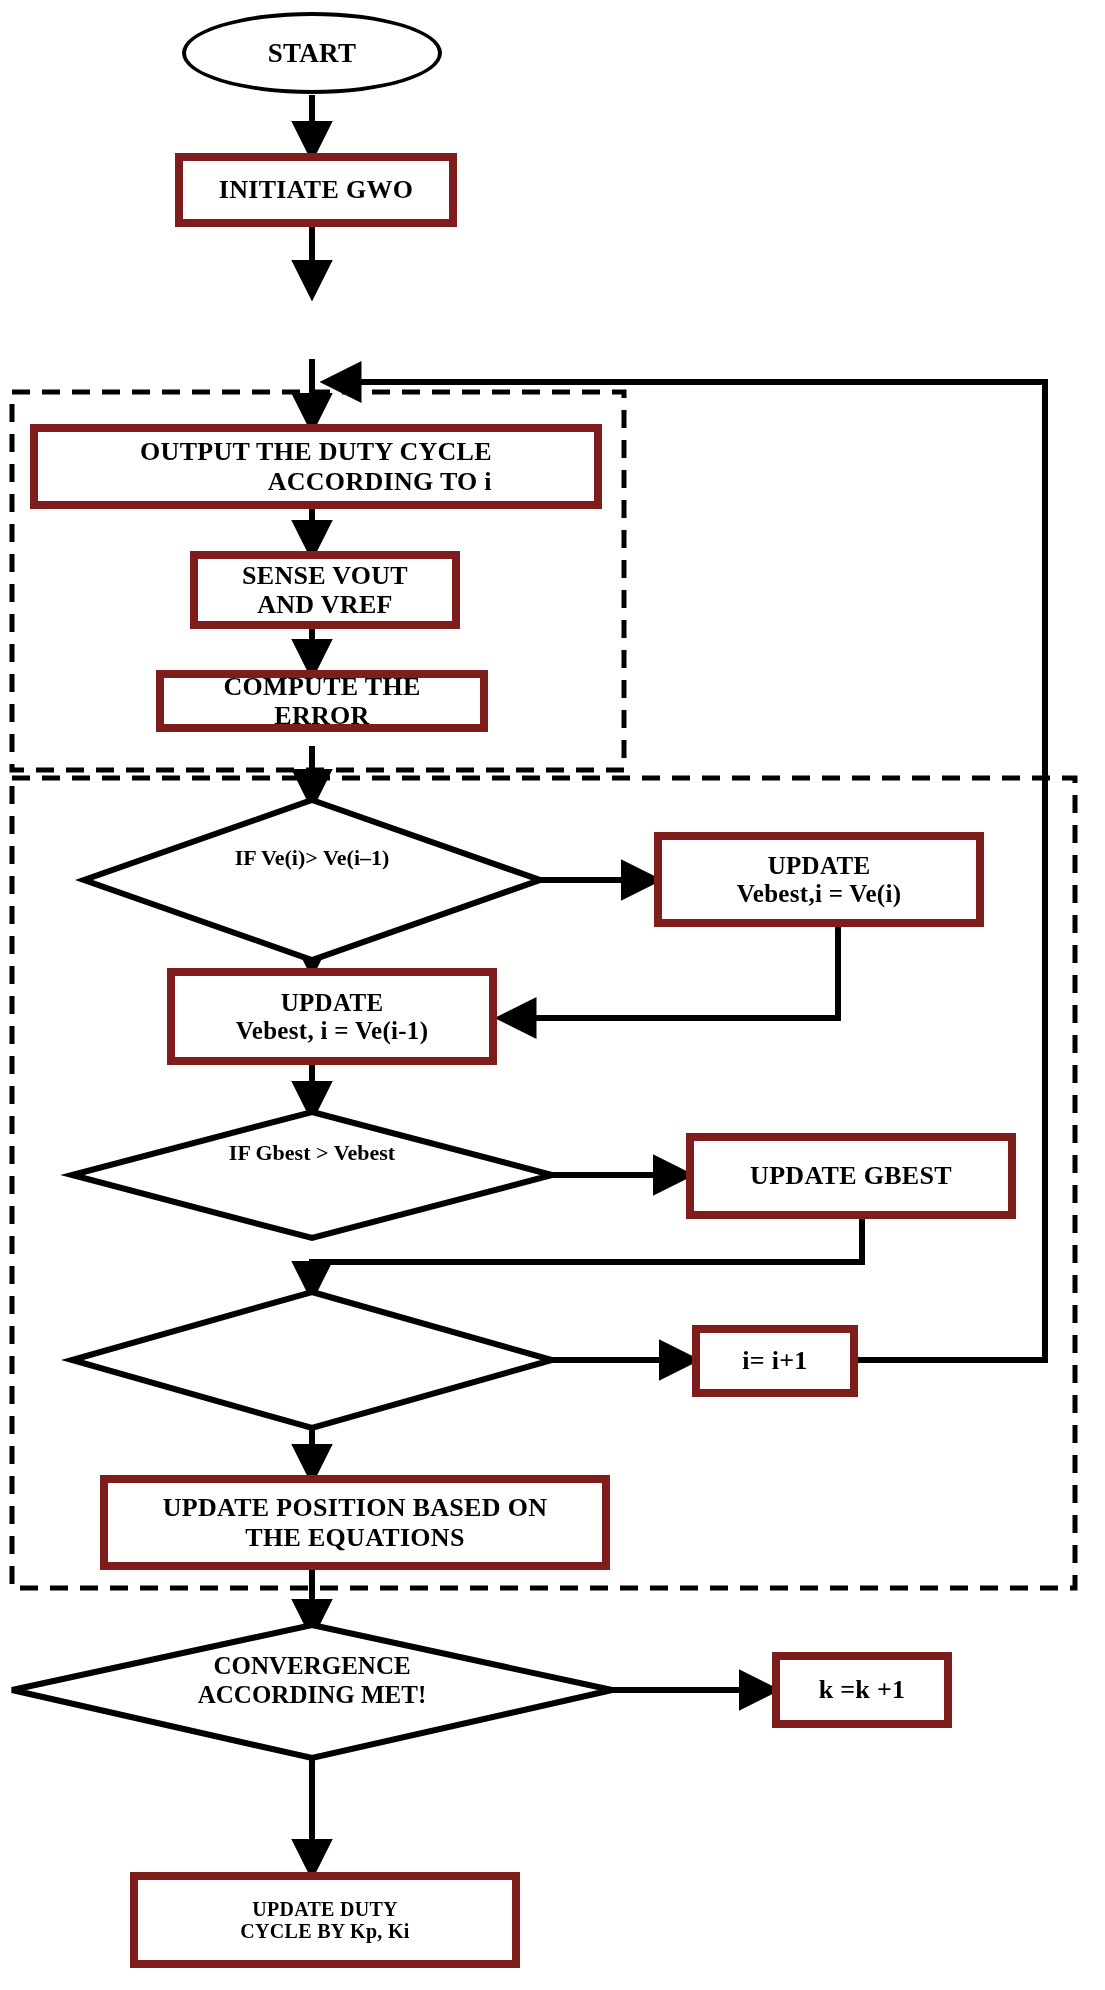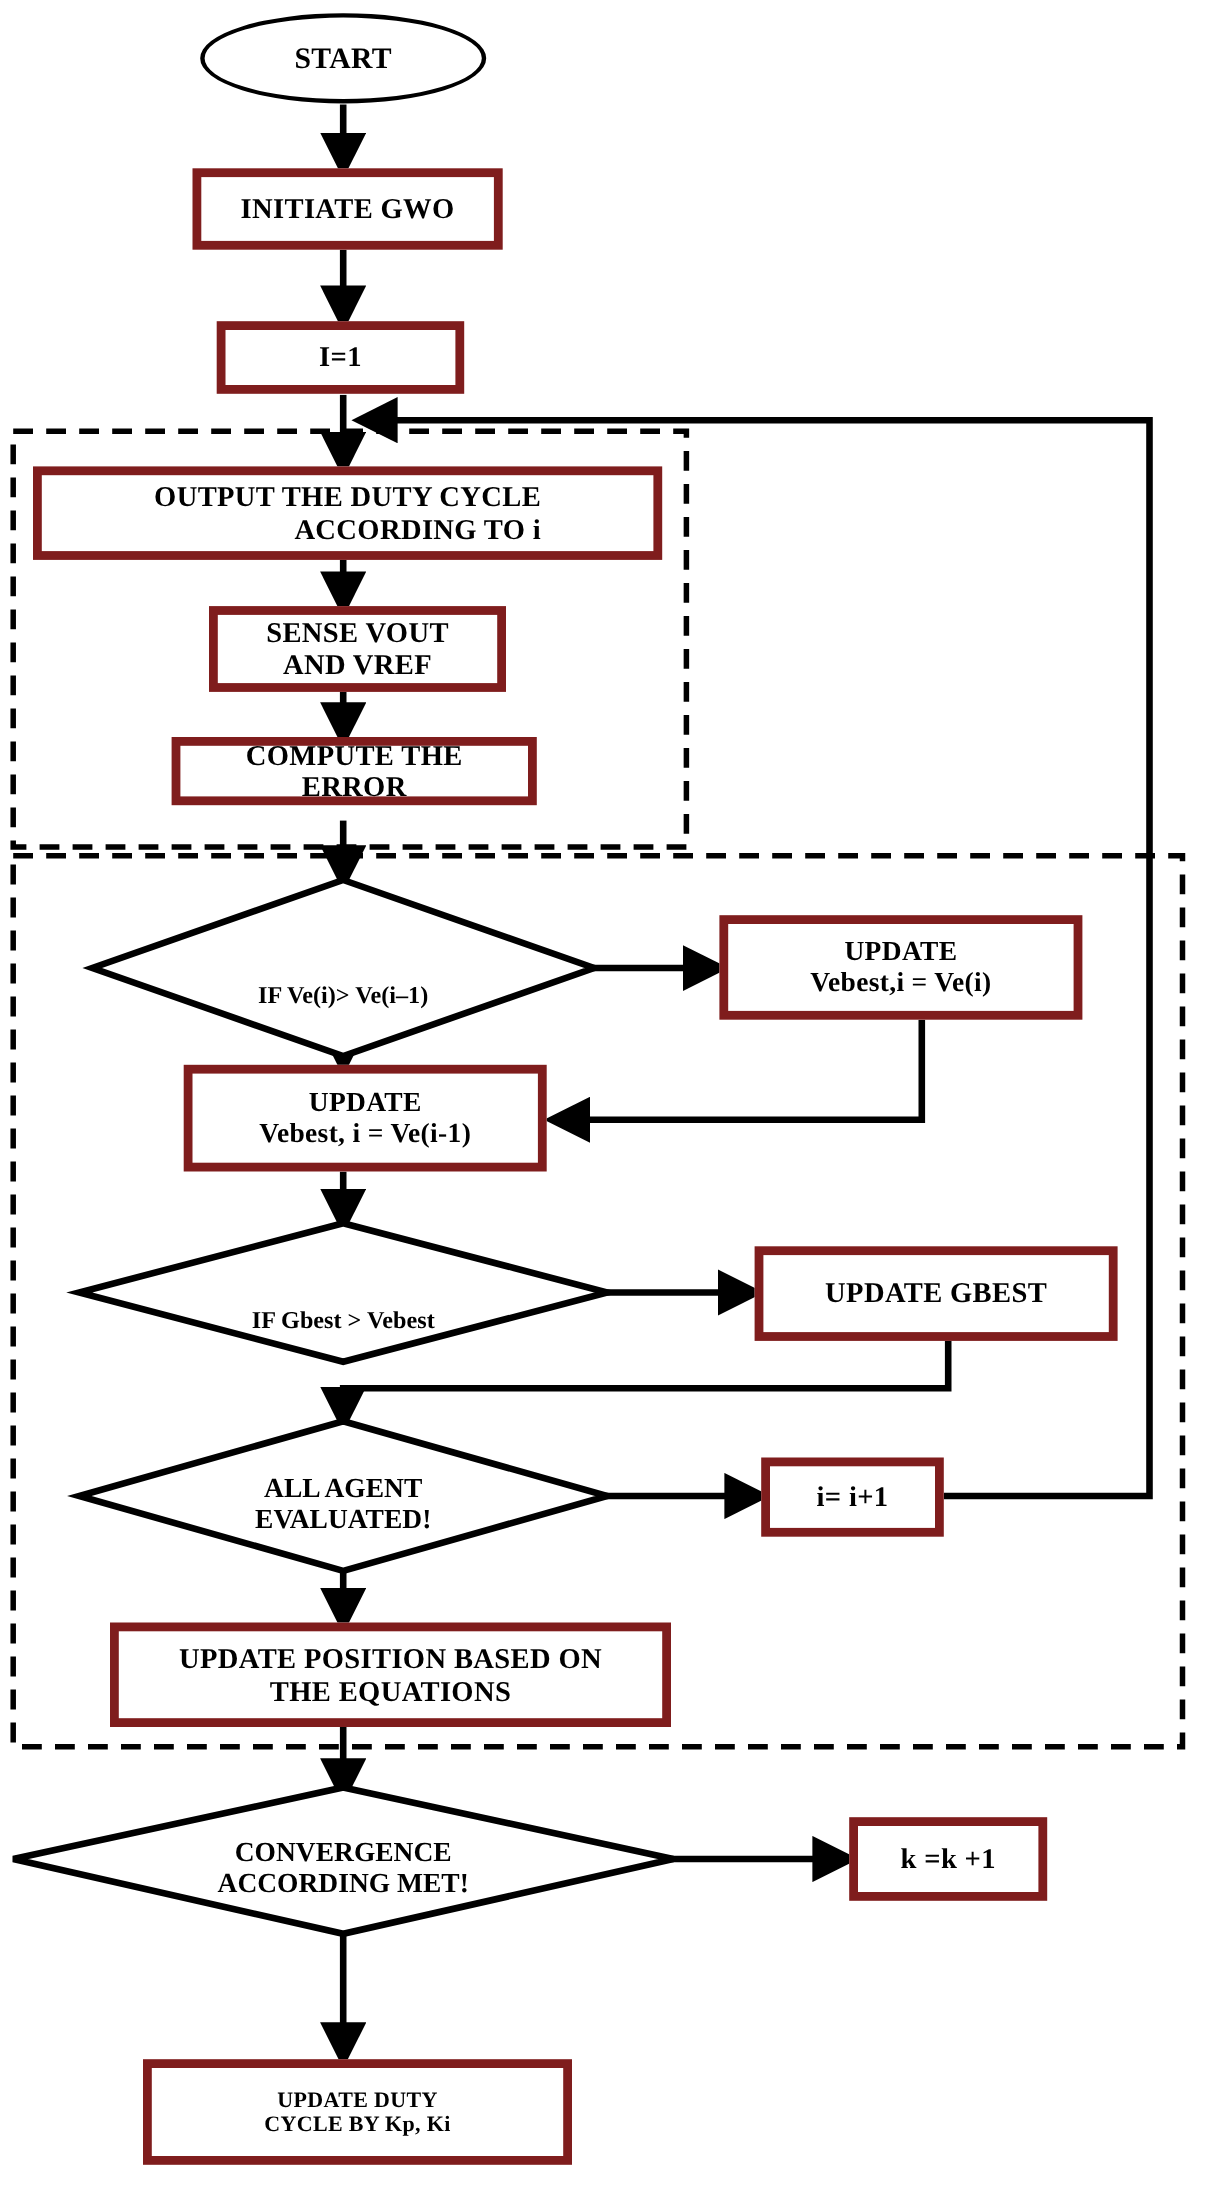--- a/index.html
+++ b/index.html
@@ -40,21 +40,21 @@
   .rect {
     border: 8px solid #7f1d1d;
     background: #ffffff;
   }
   .node .lbl {
     white-space: pre-line;
   }
   .diamond-label {
     position: absolute;
     display: flex;
-    align-items: flex-end;
+    align-items: flex-start;
     justify-content: center;
     text-align: center;
     font-weight: bold;
     color: #000000;
     line-height: 1.15;
     box-sizing: border-box;
   }
   .oval {
     border: 4px solid #000000;
     border-radius: 50%;
@@ -126,23 +126,20 @@
   </svg>
 
   <div class="node oval" style="left:182px; top:12px; width:260px; height:82px; font-size:27px;">
     <span class="lbl">START</span>
   </div>
 
   <div class="node rect" style="left:175px; top:153px; width:282px; height:74px; font-size:26px;">
     <span class="lbl">INITIATE  GWO</span>
   </div>
 
-  <div class="node rect" style="left:197px; top:292px; width:225px; height:66px; font-size:26px;">
-    <span class="lbl">I=1</span>
-  </div>
 
   <div class="node rect" style="left:30px; top:424px; width:572px; height:85px; font-size:26px;text-align:right;">
     <span class="lbl">OUTPUT THE DUTY CYCLE
 ACCORDING TO i</span>
   </div>
 
   <div class="node rect" style="left:190px; top:551px; width:270px; height:78px; font-size:26px;">
     <span class="lbl">SENSE VOUT
 AND VREF</span>
   </div>
@@ -169,24 +166,20 @@
 
   <div class="diamond-label" style="left:162px; top:1140px; width:300px; height:72px; font-size:22px;">
     <span class="lbl">IF
 Gbest &gt; Vebest</span>
   </div>
 
   <div class="node rect" style="left:686px; top:1133px; width:330px; height:86px; font-size:26px;">
     <span class="lbl">UPDATE GBEST</span>
   </div>
 
-  <div class="diamond-label" style="left:162px; top:1323px; width:300px; height:74px; font-size:25px;">
-    <span class="lbl">ALL AGENT
-EVALUATED!</span>
-  </div>
 
   <div class="node rect" style="left:692px; top:1325px; width:166px; height:72px; font-size:26px;">
     <span class="lbl">i= i+1</span>
   </div>
 
   <div class="node rect" style="left:68px; top:1475px; width:510px; height:95px; font-size:26px;margin-left:32px;">
     <span class="lbl">UPDATE POSITION BASED ON
 THE EQUATIONS</span>
   </div>
 

